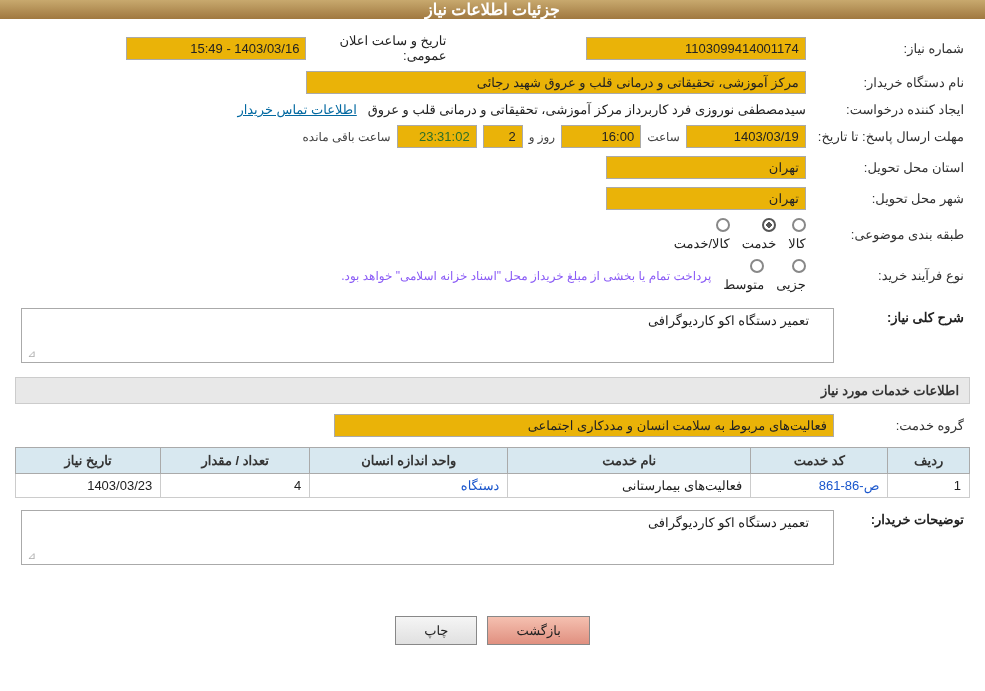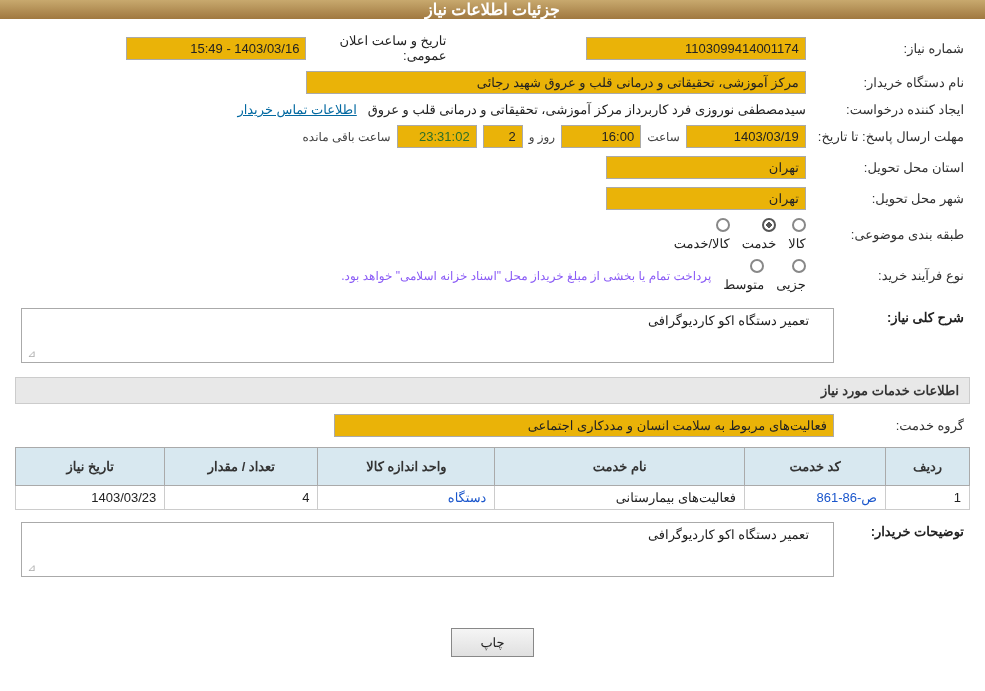--- a/index.html
+++ b/index.html
@@ -92,21 +92,21 @@
       background: radial-gradient(circle, #555 40%, #fff 40%);
     }
     .services-table {
       width: 100%;
       border-collapse: collapse;
       margin-top: 6px;
     }
     .services-table th {
       background: #d8e8f0;
       border: 1px solid #aaa;
-      padding: 11px 8px;
+      padding: 5px 8px;
       text-align: center;
       font-weight: bold;
       color: #333;
     }
     .services-table td {
       border: 1px solid #ccc;
       padding: 4px 8px;
       text-align: right;
     }
     .services-table td.rtl-cell {
@@ -308,21 +308,21 @@
         </tr>
       </tbody>
     </table>
 
     <table class="services-table">
       <thead>
         <tr>
           <th>ردیف</th>
           <th>کد خدمت</th>
           <th>نام خدمت</th>
-          <th>واحد اندازه کالا</th>
+          <th>واحد اندازه انسان</th>
           <th>تعداد / مقدار</th>
           <th>تاریخ نیاز</th>
         </tr>
       </thead>
       <tbody id="services-tbody">
       <tr>
     <td>1</td>
     <td style="color:#1a56cc;">ص-86-861</td>
     <td class="rtl-cell">فعالیت‌های بیمارستانی</td>
     <td style="color:#1a56cc;">دستگاه</td>
@@ -342,17 +342,18 @@
             <div class="textarea-wrapper">
               <span>تعمیر دستگاه اکو کاردیوگرافی</span>
               <span class="resize-handle">⊿</span>
             </div>
           </td>
         </tr>
       </tbody>
     </table>
 
     <div class="buttons-row">
+      <button class="btn btn-back">بازگشت</button>
       <button class="btn btn-print">چاپ</button>
     </div>
 
   </div>
 </div>
 
 </body></html>

